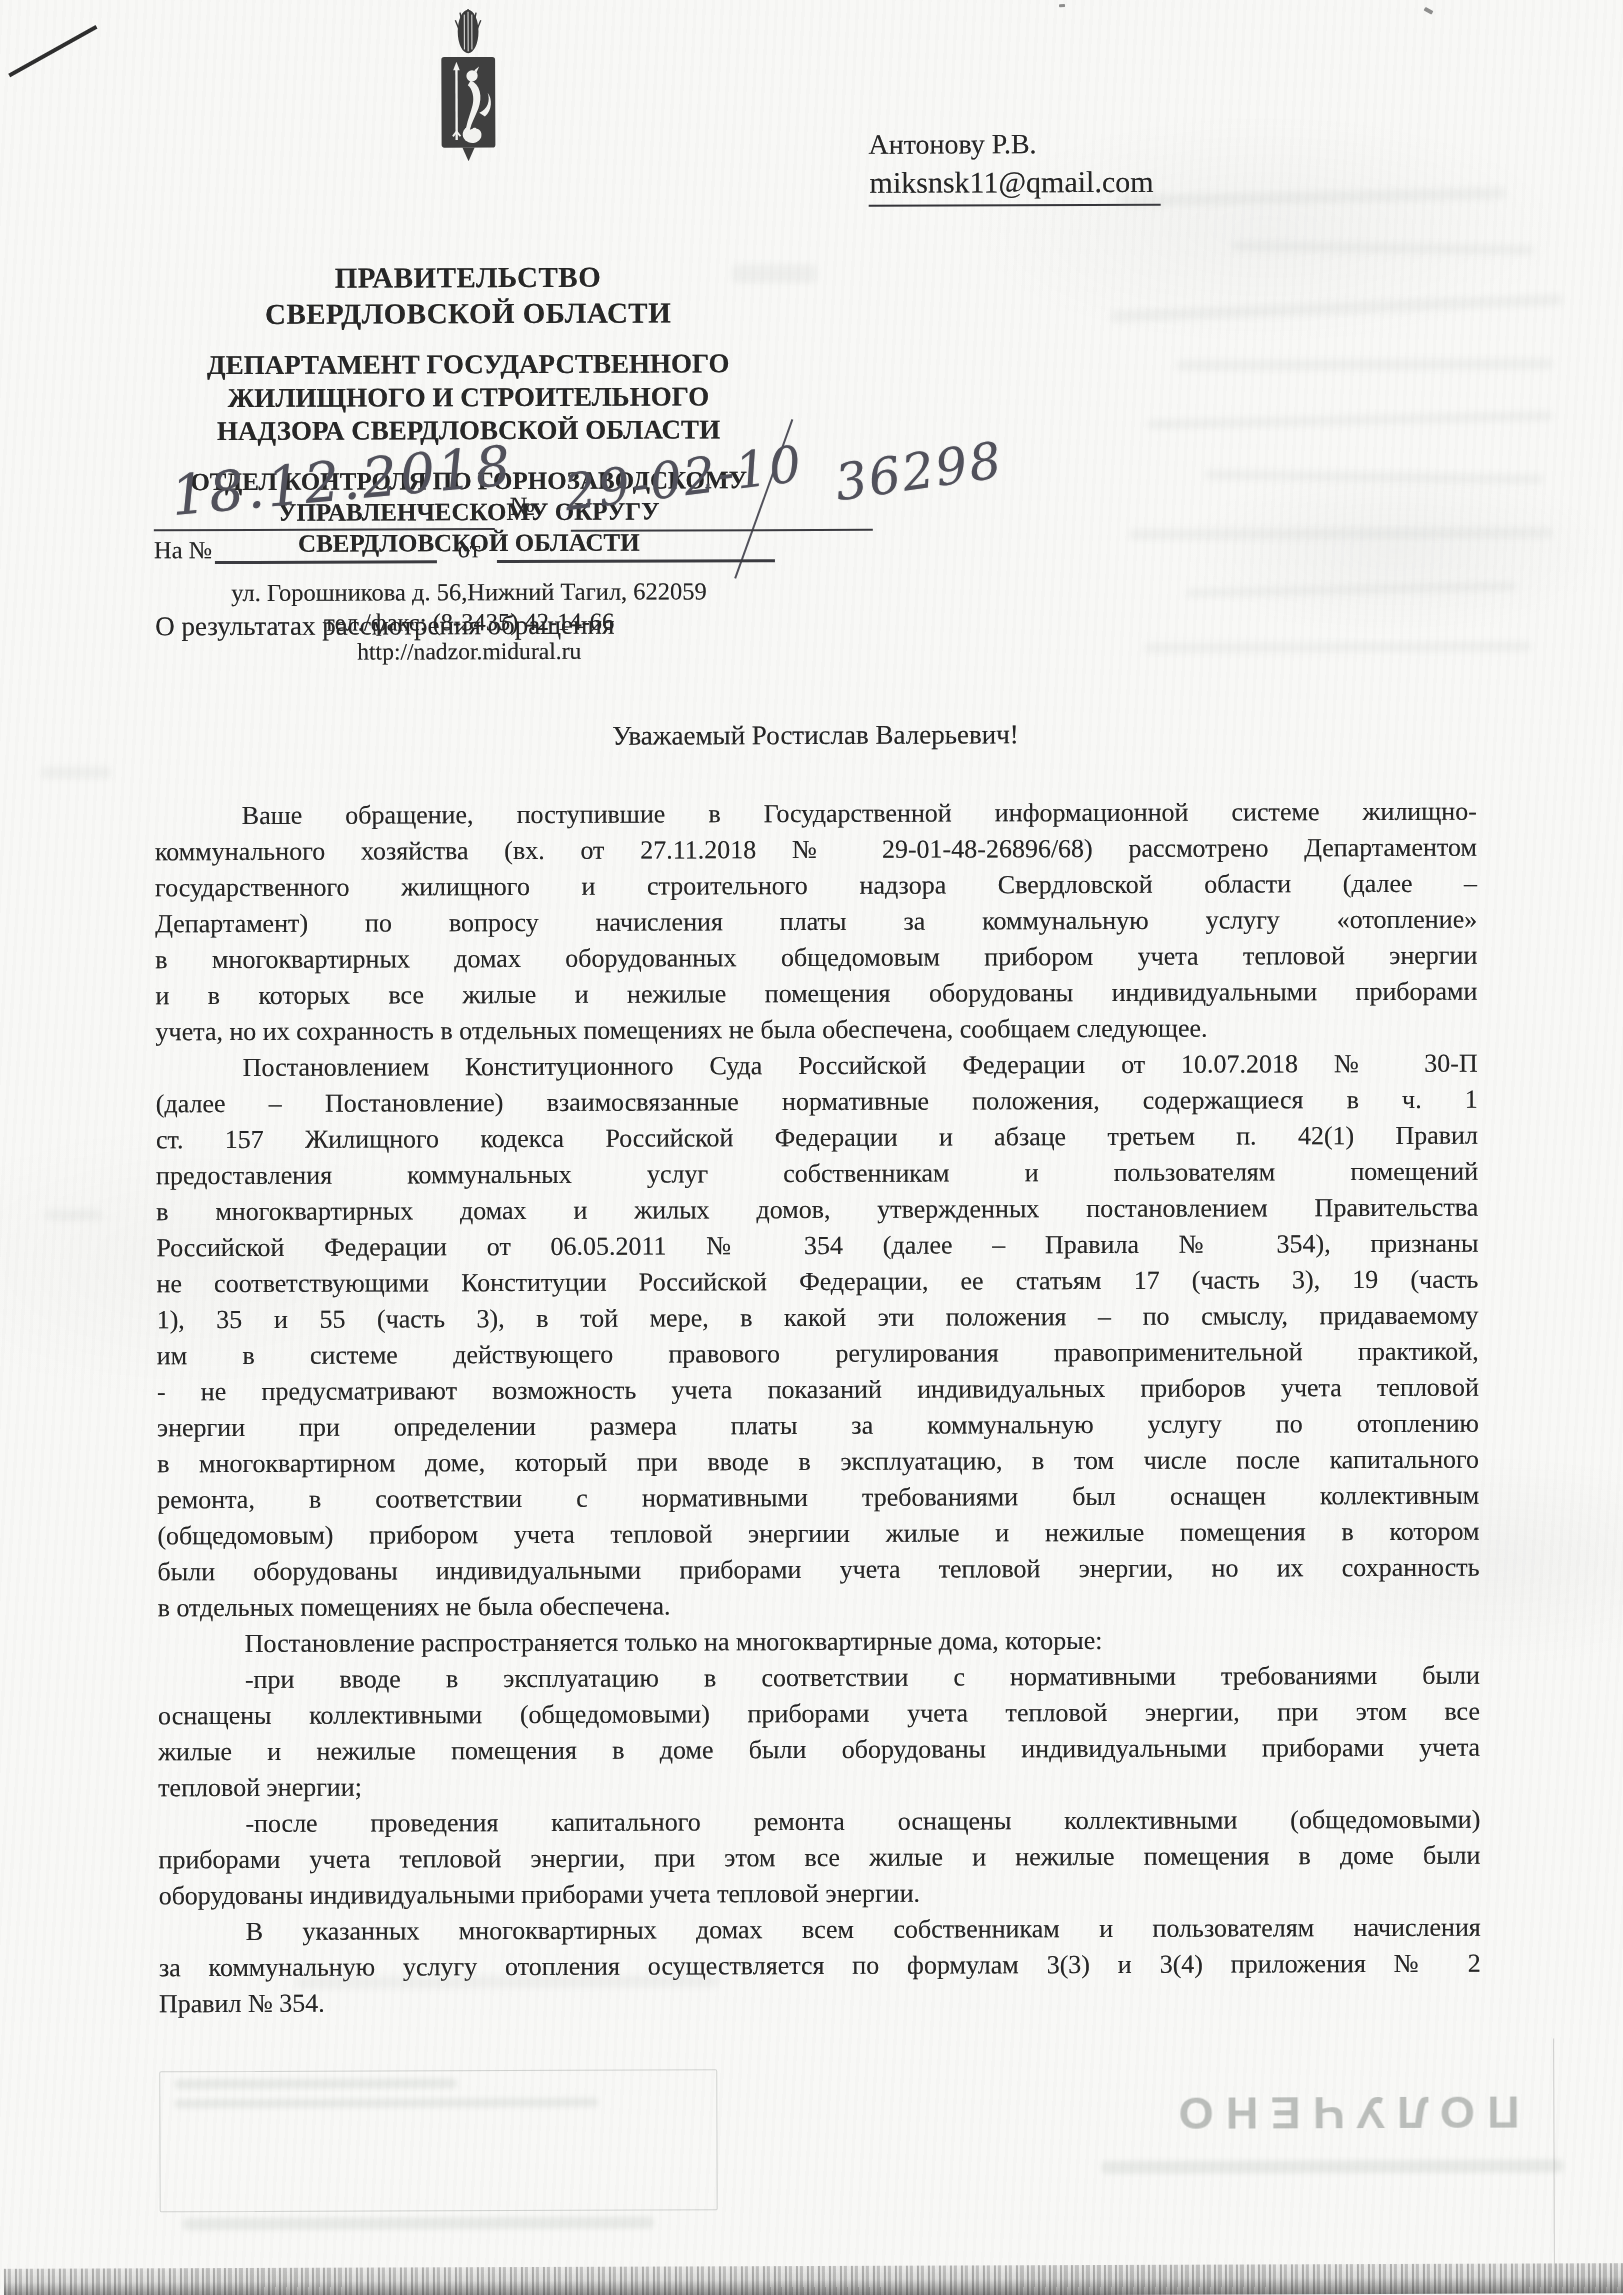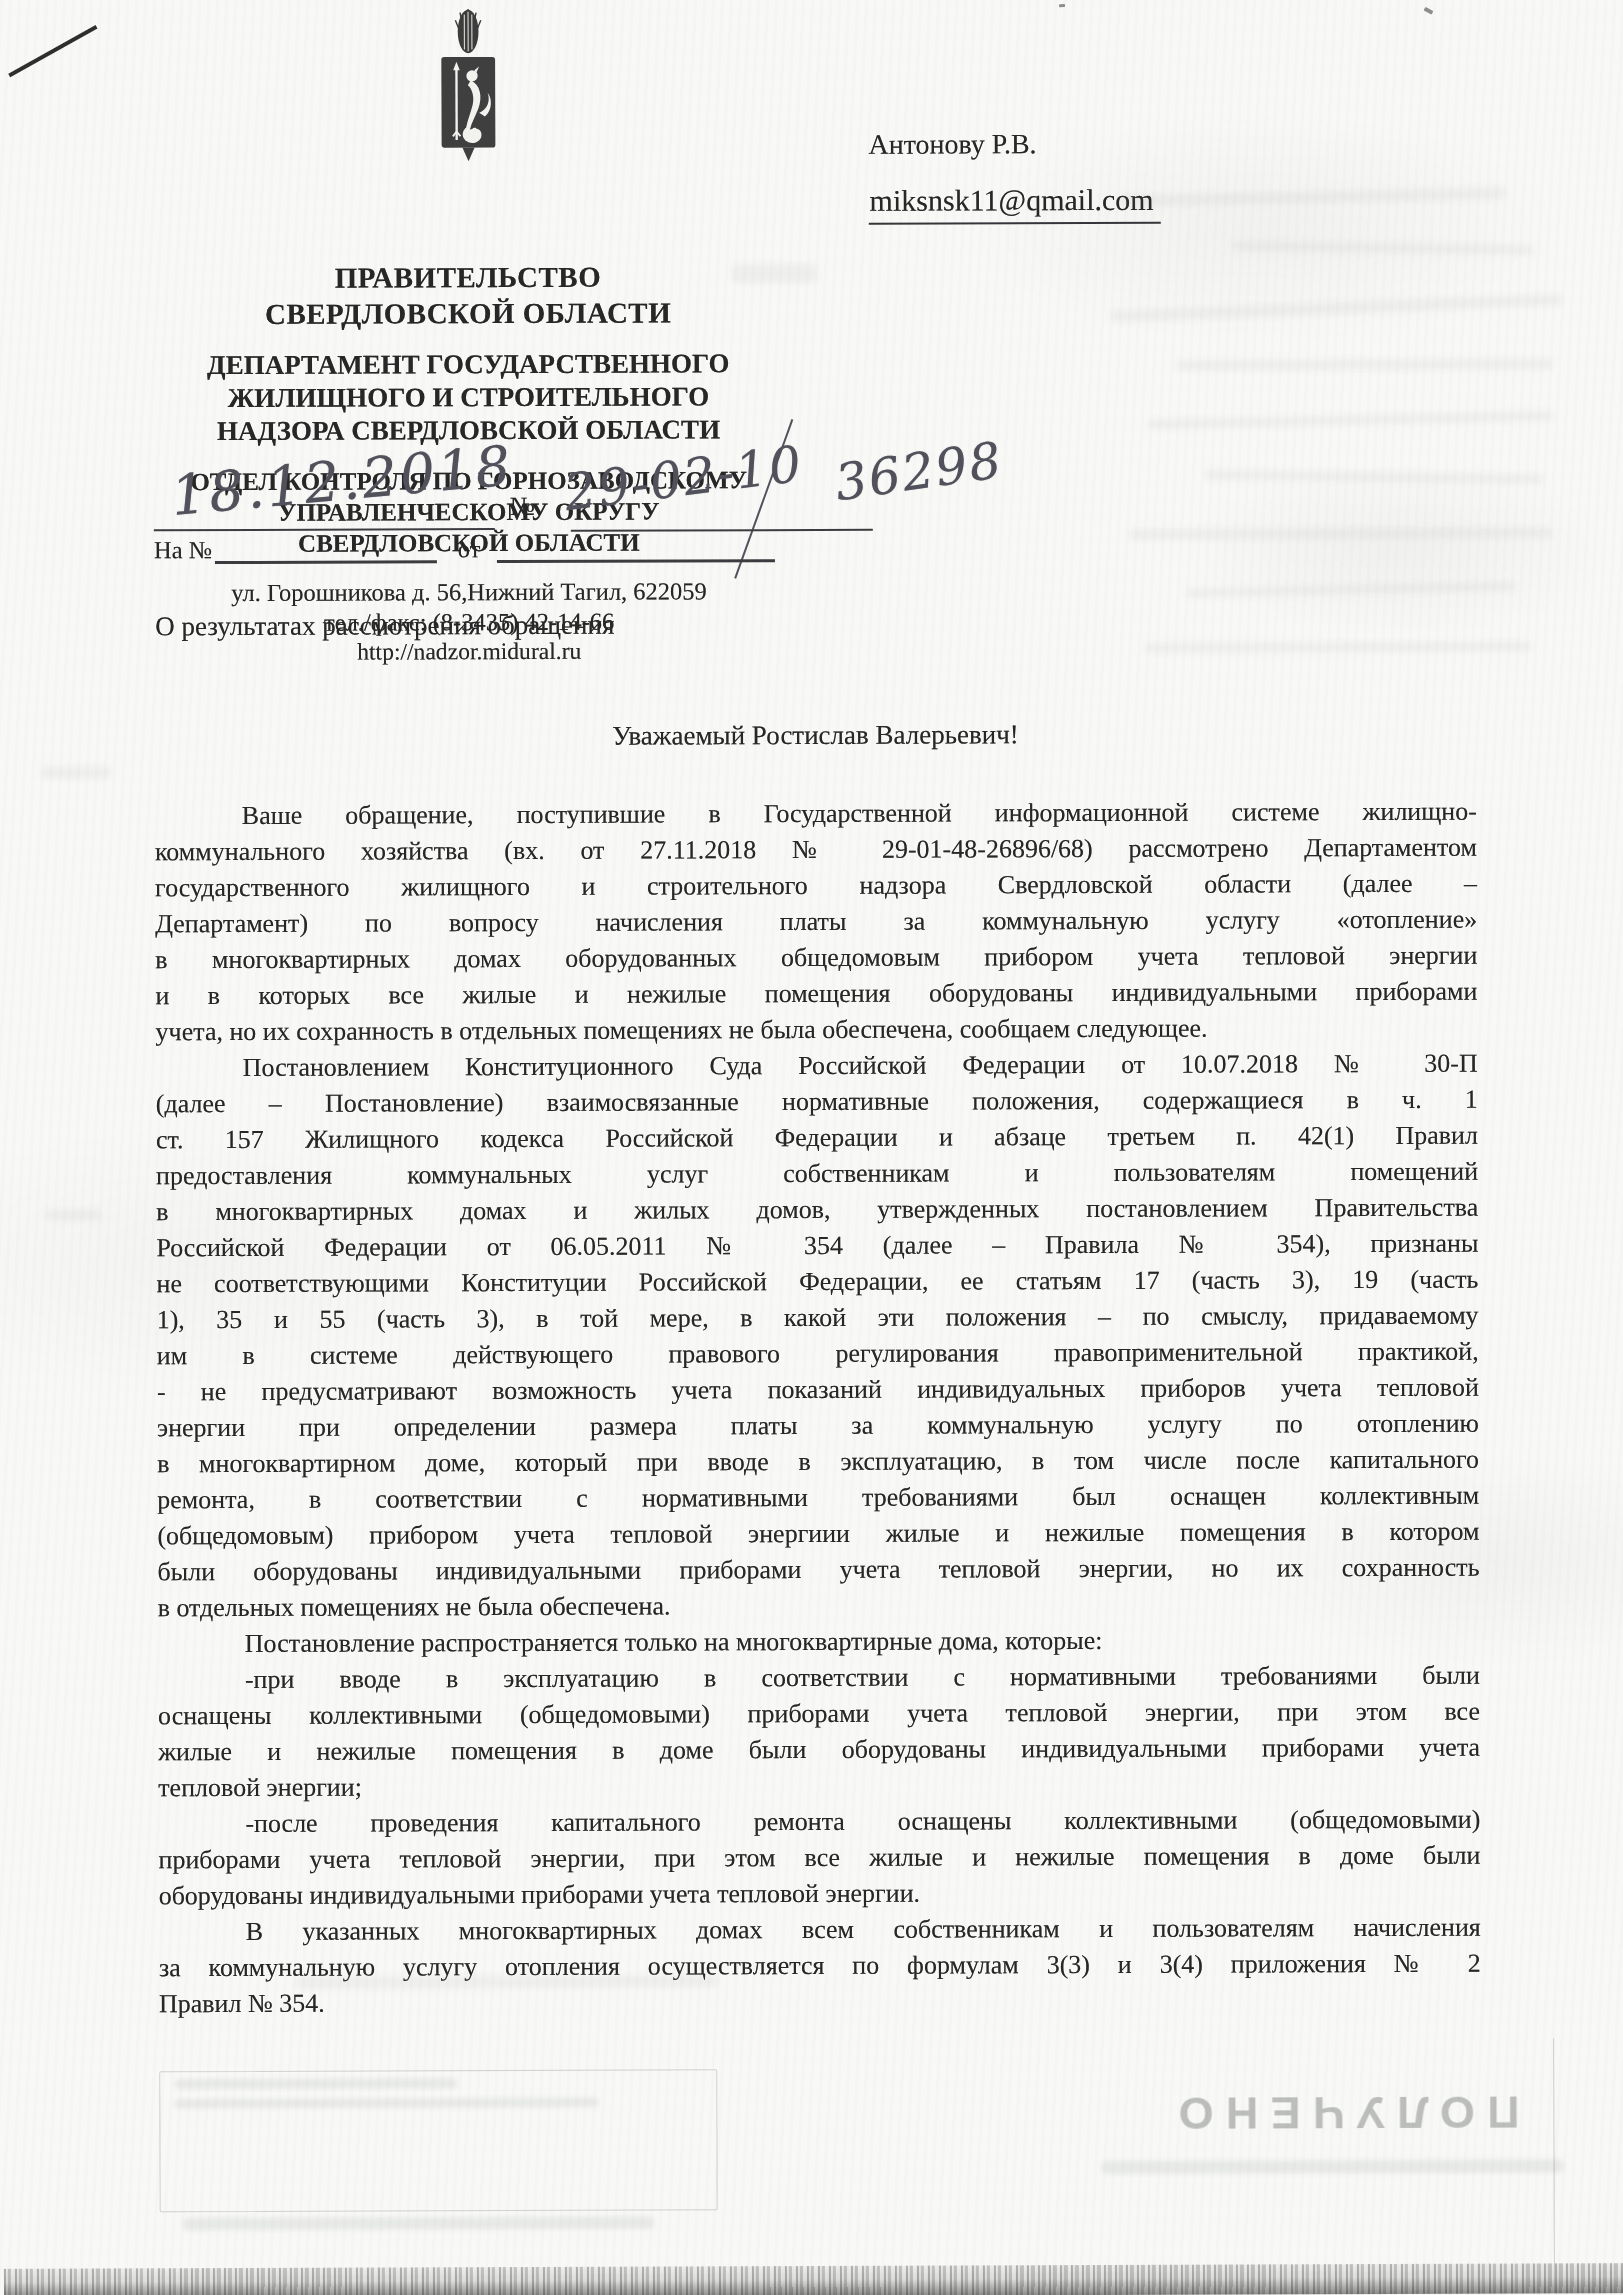--- a/index.html
+++ b/index.html
@@ -27,21 +27,21 @@
   .div-line{font-weight:bold;font-size:25px;line-height:31px;}
   .addr-block{margin-top:19px;}
   .addr-line{font-size:24.5px;line-height:30px;}
   .url-line{font-size:23.6px;line-height:29px;}
 
   .coat{position:absolute;left:427px;top:2.8px;width:90px;height:158px;}
 
   
   .recipient{position:absolute;left:872px;top:128px;}
   .recipient-name{font-size:28px;line-height:34px;}
-  .recipient-email{display:inline-block;margin-top:21px;font-size:30px;line-height:36px;
+  .recipient-email{display:inline-block;margin-top:3px;font-size:30px;line-height:36px;
     border-bottom:2.4px solid #35353a;padding:0 6.6px 3.8px 0.9px;}
 
   
   .hw{font-family:"DejaVu Serif",serif;font-style:italic;color:#51515b;
       text-shadow:0 0 0.9px rgba(81,81,91,.5);}
   .hw-date{position:absolute;left:173px;top:447px;font-size:55px;transform:rotate(-5deg);letter-spacing:2.8px;}
   .date-underline{position:absolute;left:156px;top:527px;width:341px;border-top:2.8px solid #3b3b40;}
   .num-label{position:absolute;left:512px;top:490px;font-size:26.4px;}
   .hw-num-first{position:absolute;left:566px;top:449px;font-size:50px;transform:rotate(-7deg);letter-spacing:1.9px;}
   .hw-slash{position:absolute;left:794px;top:419px;height:169px;border-left:2.8px solid #51515b;

